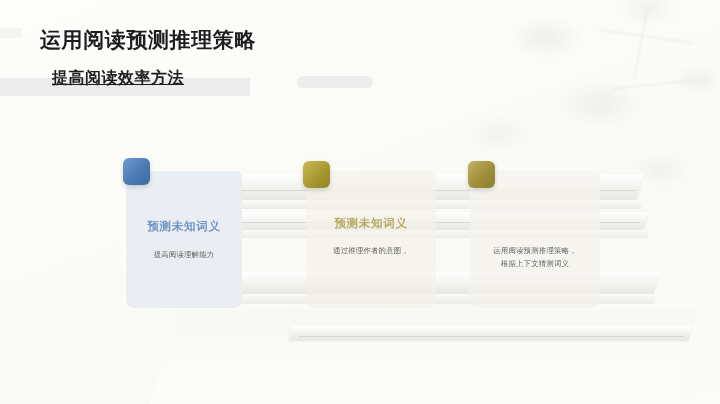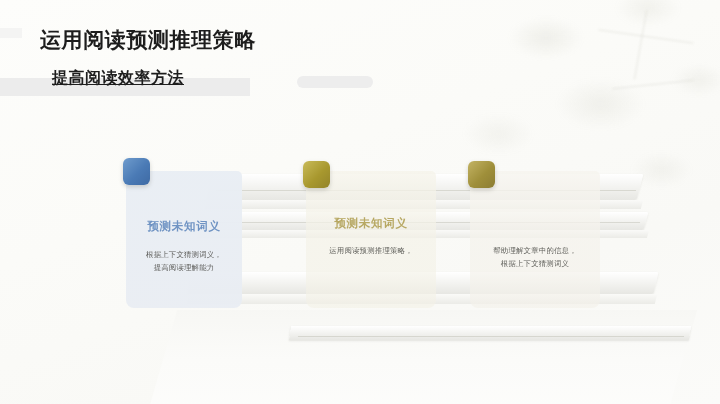--- a/index.html
+++ b/index.html
@@ -156,35 +156,34 @@
   <div class="pill-deco"></div>
 
   <div class="title-main">运用阅读预测推理策略</div>
   <div class="title-sub">提高阅读效率方法</div>
 
   <div class="cards">
 
     <div class="card c1">
       <div class="card-heading">预测未知词义</div>
       <div class="card-body">
-        <div>根据上下文猜测词义，</div>
         <div>提高阅读理解能力</div>
       </div>
     </div>
 
     <div class="card c2 card-wide">
       <div class="card-heading">预测未知词义</div>
       <div class="card-body">
-        <div>运用阅读预测推理策略，</div>
+        <div>通过推理作者的意图，</div>
       </div>
     </div>
 
     <div class="card c3 card-wide">
       <div class="card-body">
-        <div>帮助理解文章中的信息，</div>
+        <div>运用阅读预测推理策略，</div>
         <div>根据上下文猜测词义</div>
       </div>
     </div>
 
     <div class="badge b-blue"></div>
     <div class="badge b-gold1"></div>
     <div class="badge b-gold2"></div>
   </div>
 
 </div>

